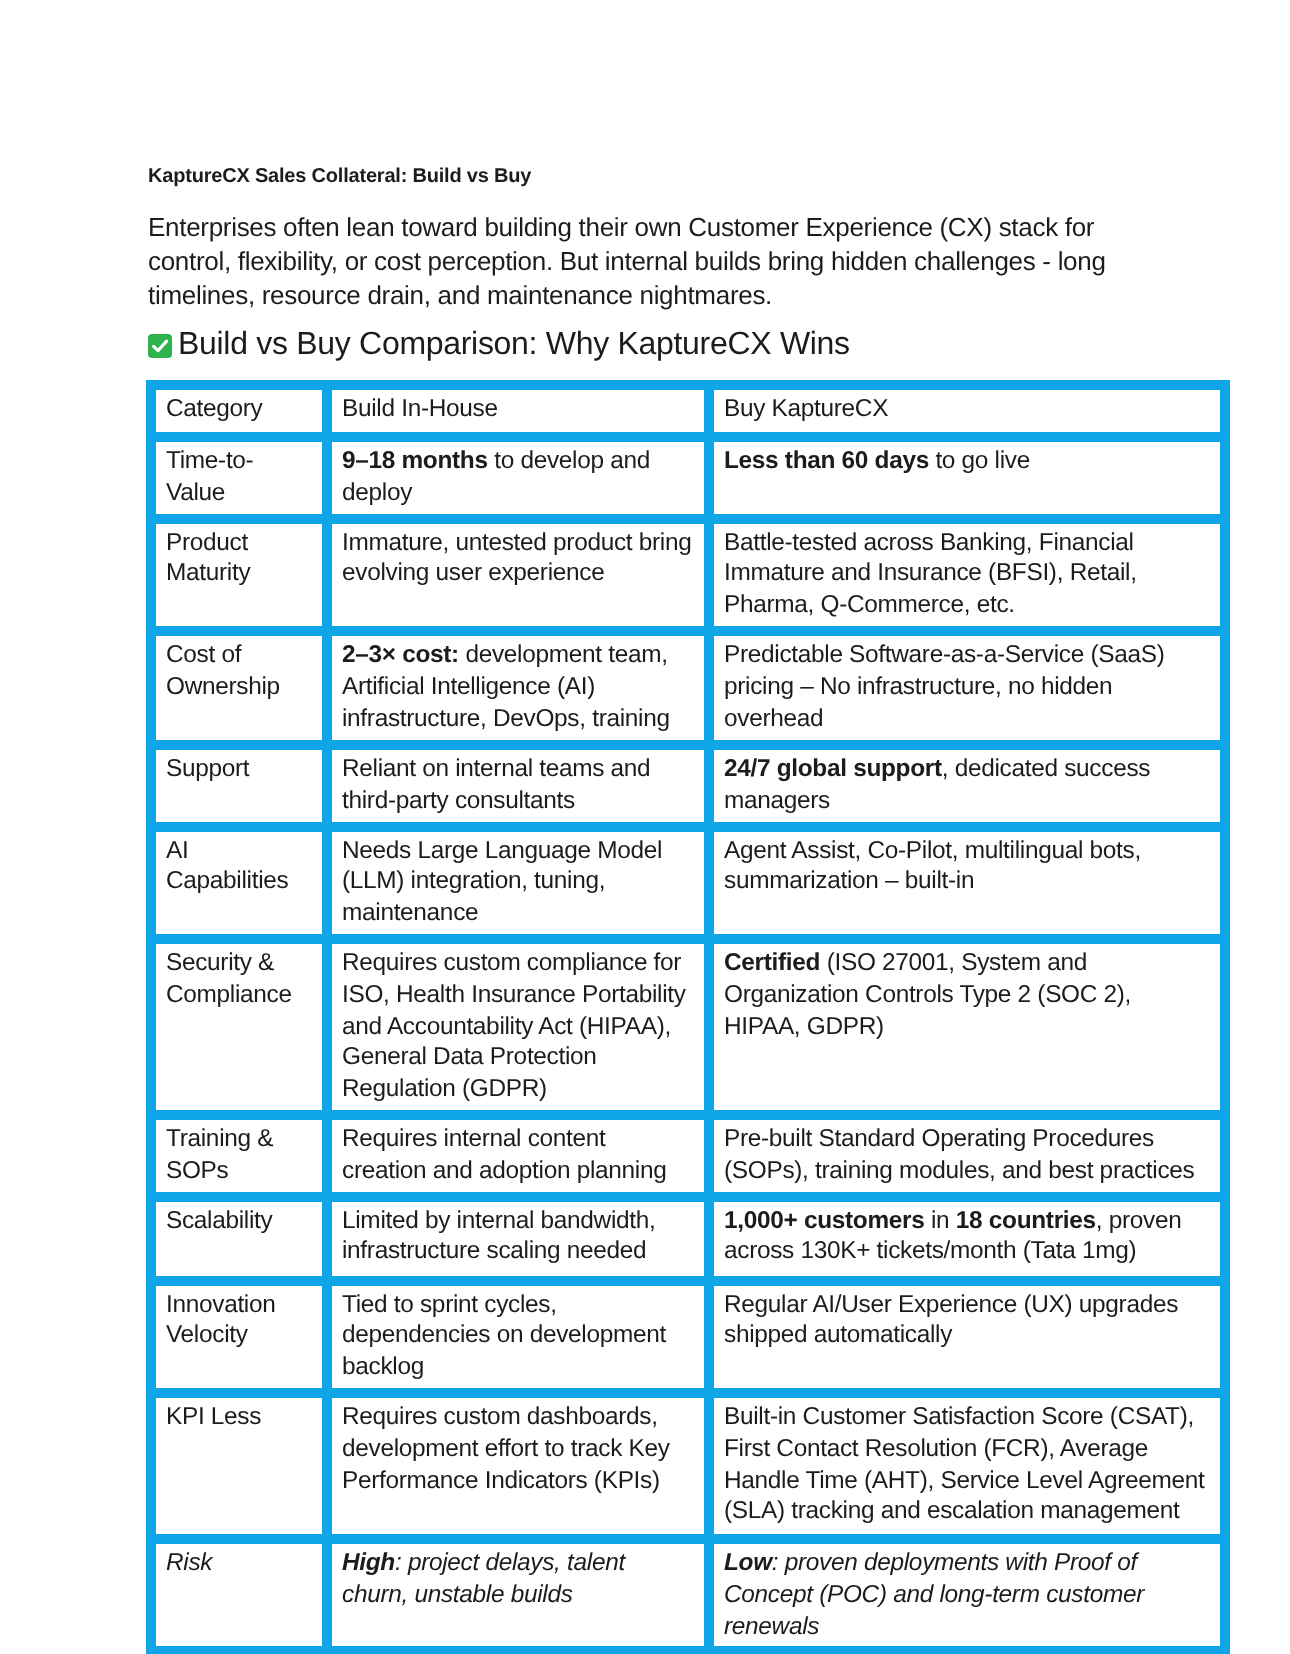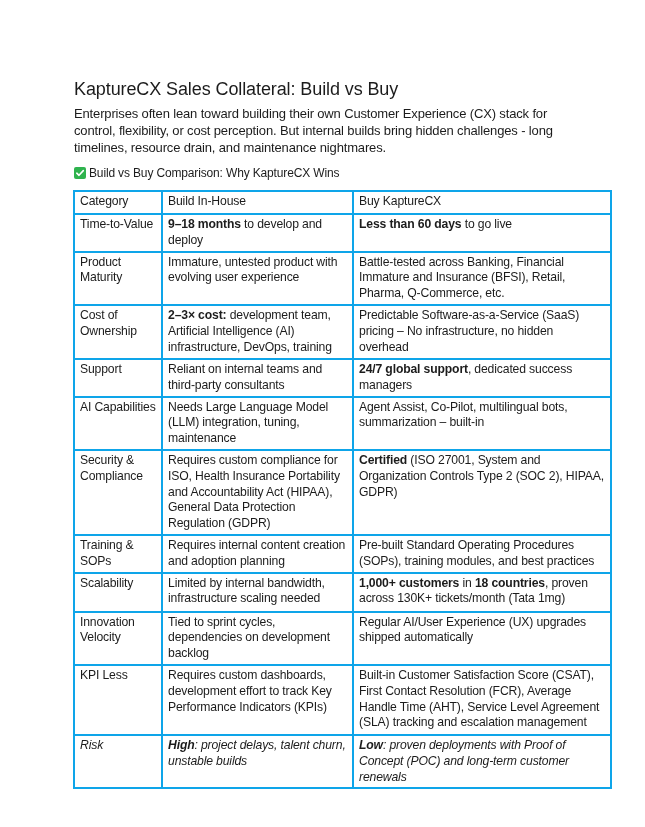--- a/index.html
+++ b/index.html
@@ -3,46 +3,46 @@
 <meta charset="utf-8">
 <style>
   html, body { margin: 0; padding: 0; background: #ffffff; }
   body {
     width: 645px; height: 827px; position: relative; overflow: hidden;
     font-family: "Liberation Sans", "DejaVu Sans", sans-serif;
     color: #1c1c1c;
   }
   .page { position: absolute; left: 74px; top: 80px; width: 536px; }
   .title {
-    font-size: 18px; font-weight: normal; letter-spacing: -0.1px;
+    font-size: 10px; font-weight: bold; letter-spacing: -0.1px;
     margin: 0; line-height: 18px;
   }
   .intro {
     font-size: 13px; line-height: 16.8px; margin: 8px 0 0 0;
     letter-spacing: -0.15px; width: 490px;
   }
   .subheading {
-    margin: 8px 0 0 0; font-size: 12px; line-height: 18px;
+    margin: 8px 0 0 0; font-size: 16px; line-height: 18px;
     display: flex; align-items: center; letter-spacing: -0.15px;
   }
   .check-icon {
     display: inline-block; width: 12px; height: 12px; background: #2fb34e;
     border-radius: 2px; margin-right: 3px; position: relative; flex: none;
   }
   .check-icon svg { position: absolute; left: 1px; top: 1px; }
   table.cmp {
     position: absolute; left: 73px; top: 190px; width: 537px;
     border-collapse: collapse; table-layout: fixed;
     font-size: 12.2px; line-height: 15.8px; letter-spacing: -0.15px;
   }
   table.cmp col.c1 { width: 88px; }
   table.cmp col.c2 { width: 191px; }
   table.cmp col.c3 { width: 258px; }
   table.cmp td, table.cmp th {
-    border: 2px solid #0ea5e9; vertical-align: top; text-align: left;
+    border: 5px solid #0ea5e9; vertical-align: top; text-align: left;
     padding: 2px 5px 2px 5px; font-weight: normal;
   }
   table.cmp tr.head td { padding-top: 2px; padding-bottom: 2px; height: 17px; }
   td.cat { font-weight: bold; }
   b { font-weight: bold; }
   tr.r1 td { height: 31px; }
   tr.r2 td { height: 47px; margin-left: 12px; }
   tr.r3 td { height: 48px; }
   tr.r4 td { height: 31px; }
   tr.r5 td { height: 47px; }
@@ -81,21 +81,21 @@
       <td>Build In-House</td>
       <td>Buy KaptureCX</td>
     </tr>
   <tr class="r1">
         <td class="cat">Time-to-Value</td>
         <td><b>9–18 months</b><span> to develop and deploy</span></td>
         <td><b>Less than 60 days</b><span> to go live</span></td>
       </tr>
       <tr class="r2">
         <td class="cat">Product Maturity</td>
-        <td><span>Immature, untested product with evolving user experience</span></td>
+        <td><span>Immature, untested product bring evolving user experience</span></td>
         <td><span>Battle-tested across Banking, Financial Immature and Insurance (BFSI), Retail, Pharma, Q-Commerce, etc.</span></td>
       </tr>
       <tr class="r3">
         <td class="cat">Cost of Ownership</td>
         <td><b>2–3× cost:</b><span> development team, Artificial Intelligence (AI) infrastructure, DevOps, training</span></td>
         <td><span>Predictable Software-as-a-Service (SaaS) pricing – No infrastructure, no hidden overhead</span></td>
       </tr>
       <tr class="r4">
         <td class="cat">Support</td>
         <td><span>Reliant on internal teams and third-party consultants</span></td>

